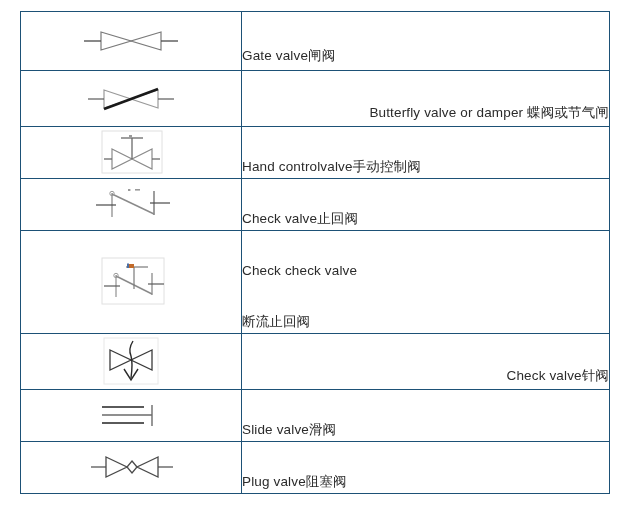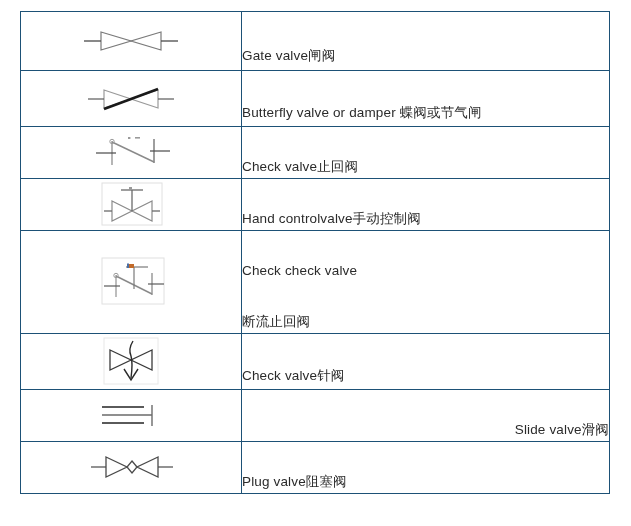--- a/index.html
+++ b/index.html
@@ -55,24 +55,24 @@
     display: flex;
     align-items: center;
     justify-content: center;
     width: 100%;
   }
   .sym-wrap svg {
     display: block;
   }
   
   tr.r-h58 td { height: 58px; }
-  tr.r-h55 td { height: 55px; }
+  tr.r-h55 td { height: 55px; text-align: right; }
   tr.r-h60 td { height: 60px; }
   tr.r-h48 td { height: 48px; }
-  tr.r-h50 td { height: 50px; text-align: right; }
+  tr.r-h50 td { height: 50px; }
 </style>
 </head>
 <body>
 
 <div id="page">
 
   <table class="valve-table">
     <tbody>
 
       <tr class="r-h58">
@@ -110,20 +110,44 @@
               <line x1="28" y1="29" x2="82" y2="9" stroke="#1a1a1a" stroke-width="2.6"></line>
             </svg>
           </div>
         </td>
         <td class="label-cell">
           <span class="label-line">Butterfly valve or damper 蝶阀或节气闸</span>
         </td>
       </tr>
 
 
+
+      <tr class="r-h48">
+        <td class="sym-cell">
+          <div class="sym-wrap">
+            <svg width="110" height="46" viewBox="0 0 110 46" aria-hidden="true">
+              <rect x="26" y="2" width="60" height="42" fill="none" stroke="#e0e0e0" stroke-width="1"></rect>
+              <g fill="none" stroke="#8a8a8a" stroke-width="1.2">
+                <path d="M36 20 L56 30 L36 40 Z"></path>
+                <path d="M76 20 L56 30 L76 40 Z"></path>
+              </g>
+              <g stroke="#6a6a6a" stroke-width="1.3">
+                <line x1="28" y1="30" x2="36" y2="30"></line>
+                <line x1="76" y1="30" x2="84" y2="30"></line>
+                <line x1="56" y1="9" x2="56" y2="30"></line>
+                <line x1="45" y1="9" x2="67" y2="9"></line>
+              </g>
+              <rect x="53" y="6" width="3" height="3" fill="#9a9a9a"></rect>
+            </svg>
+          </div>
+        </td>
+        <td class="label-cell">
+          <span class="label-line">Hand controlvalve手动控制阀</span>
+        </td>
+      </tr>
 
       <tr class="r-h48">
         <td class="sym-cell">
           <div class="sym-wrap">
             <svg width="110" height="40" viewBox="0 0 110 40" aria-hidden="true">
               <g stroke="#8e8e8e" stroke-width="1.3" fill="none">
                 <line x1="36" y1="9" x2="36" y2="33"></line>
               </g>
               <g stroke="#6a6a6a" stroke-width="1.3" fill="none">
                 <line x1="78" y1="7" x2="78" y2="31"></line>
@@ -139,44 +163,20 @@
                 <rect x="59" y="5" width="5" height="1.6"></rect>
               </g>
             </svg>
           </div>
         </td>
         <td class="label-cell">
           <span class="label-line">Check valve止回阀</span>
         </td>
       </tr>
 
-      <tr class="r-h48">
-        <td class="sym-cell">
-          <div class="sym-wrap">
-            <svg width="110" height="46" viewBox="0 0 110 46" aria-hidden="true">
-              <rect x="26" y="2" width="60" height="42" fill="none" stroke="#e0e0e0" stroke-width="1"></rect>
-              <g fill="none" stroke="#8a8a8a" stroke-width="1.2">
-                <path d="M36 20 L56 30 L36 40 Z"></path>
-                <path d="M76 20 L56 30 L76 40 Z"></path>
-              </g>
-              <g stroke="#6a6a6a" stroke-width="1.3">
-                <line x1="28" y1="30" x2="36" y2="30"></line>
-                <line x1="76" y1="30" x2="84" y2="30"></line>
-                <line x1="56" y1="9" x2="56" y2="30"></line>
-                <line x1="45" y1="9" x2="67" y2="9"></line>
-              </g>
-              <rect x="53" y="6" width="3" height="3" fill="#9a9a9a"></rect>
-            </svg>
-          </div>
-        </td>
-        <td class="label-cell">
-          <span class="label-line">Hand controlvalve手动控制阀</span>
-        </td>
-      </tr>
-
       <tr class="r-h60">
         <td class="sym-cell">
           <div class="sym-wrap">
             <svg width="110" height="52" viewBox="0 0 110 52" aria-hidden="true">
               <rect x="26" y="2" width="62" height="46" fill="none" stroke="#e0e0e0" stroke-width="1"></rect>
               <g stroke="#9a9a9a" stroke-width="1.3" fill="none">
                 <line x1="40" y1="19" x2="40" y2="41"></line>
               </g>
               <g stroke="#8a8a8a" stroke-width="1.3" fill="none">
                 <line x1="76" y1="17" x2="76" y2="39"></line>

